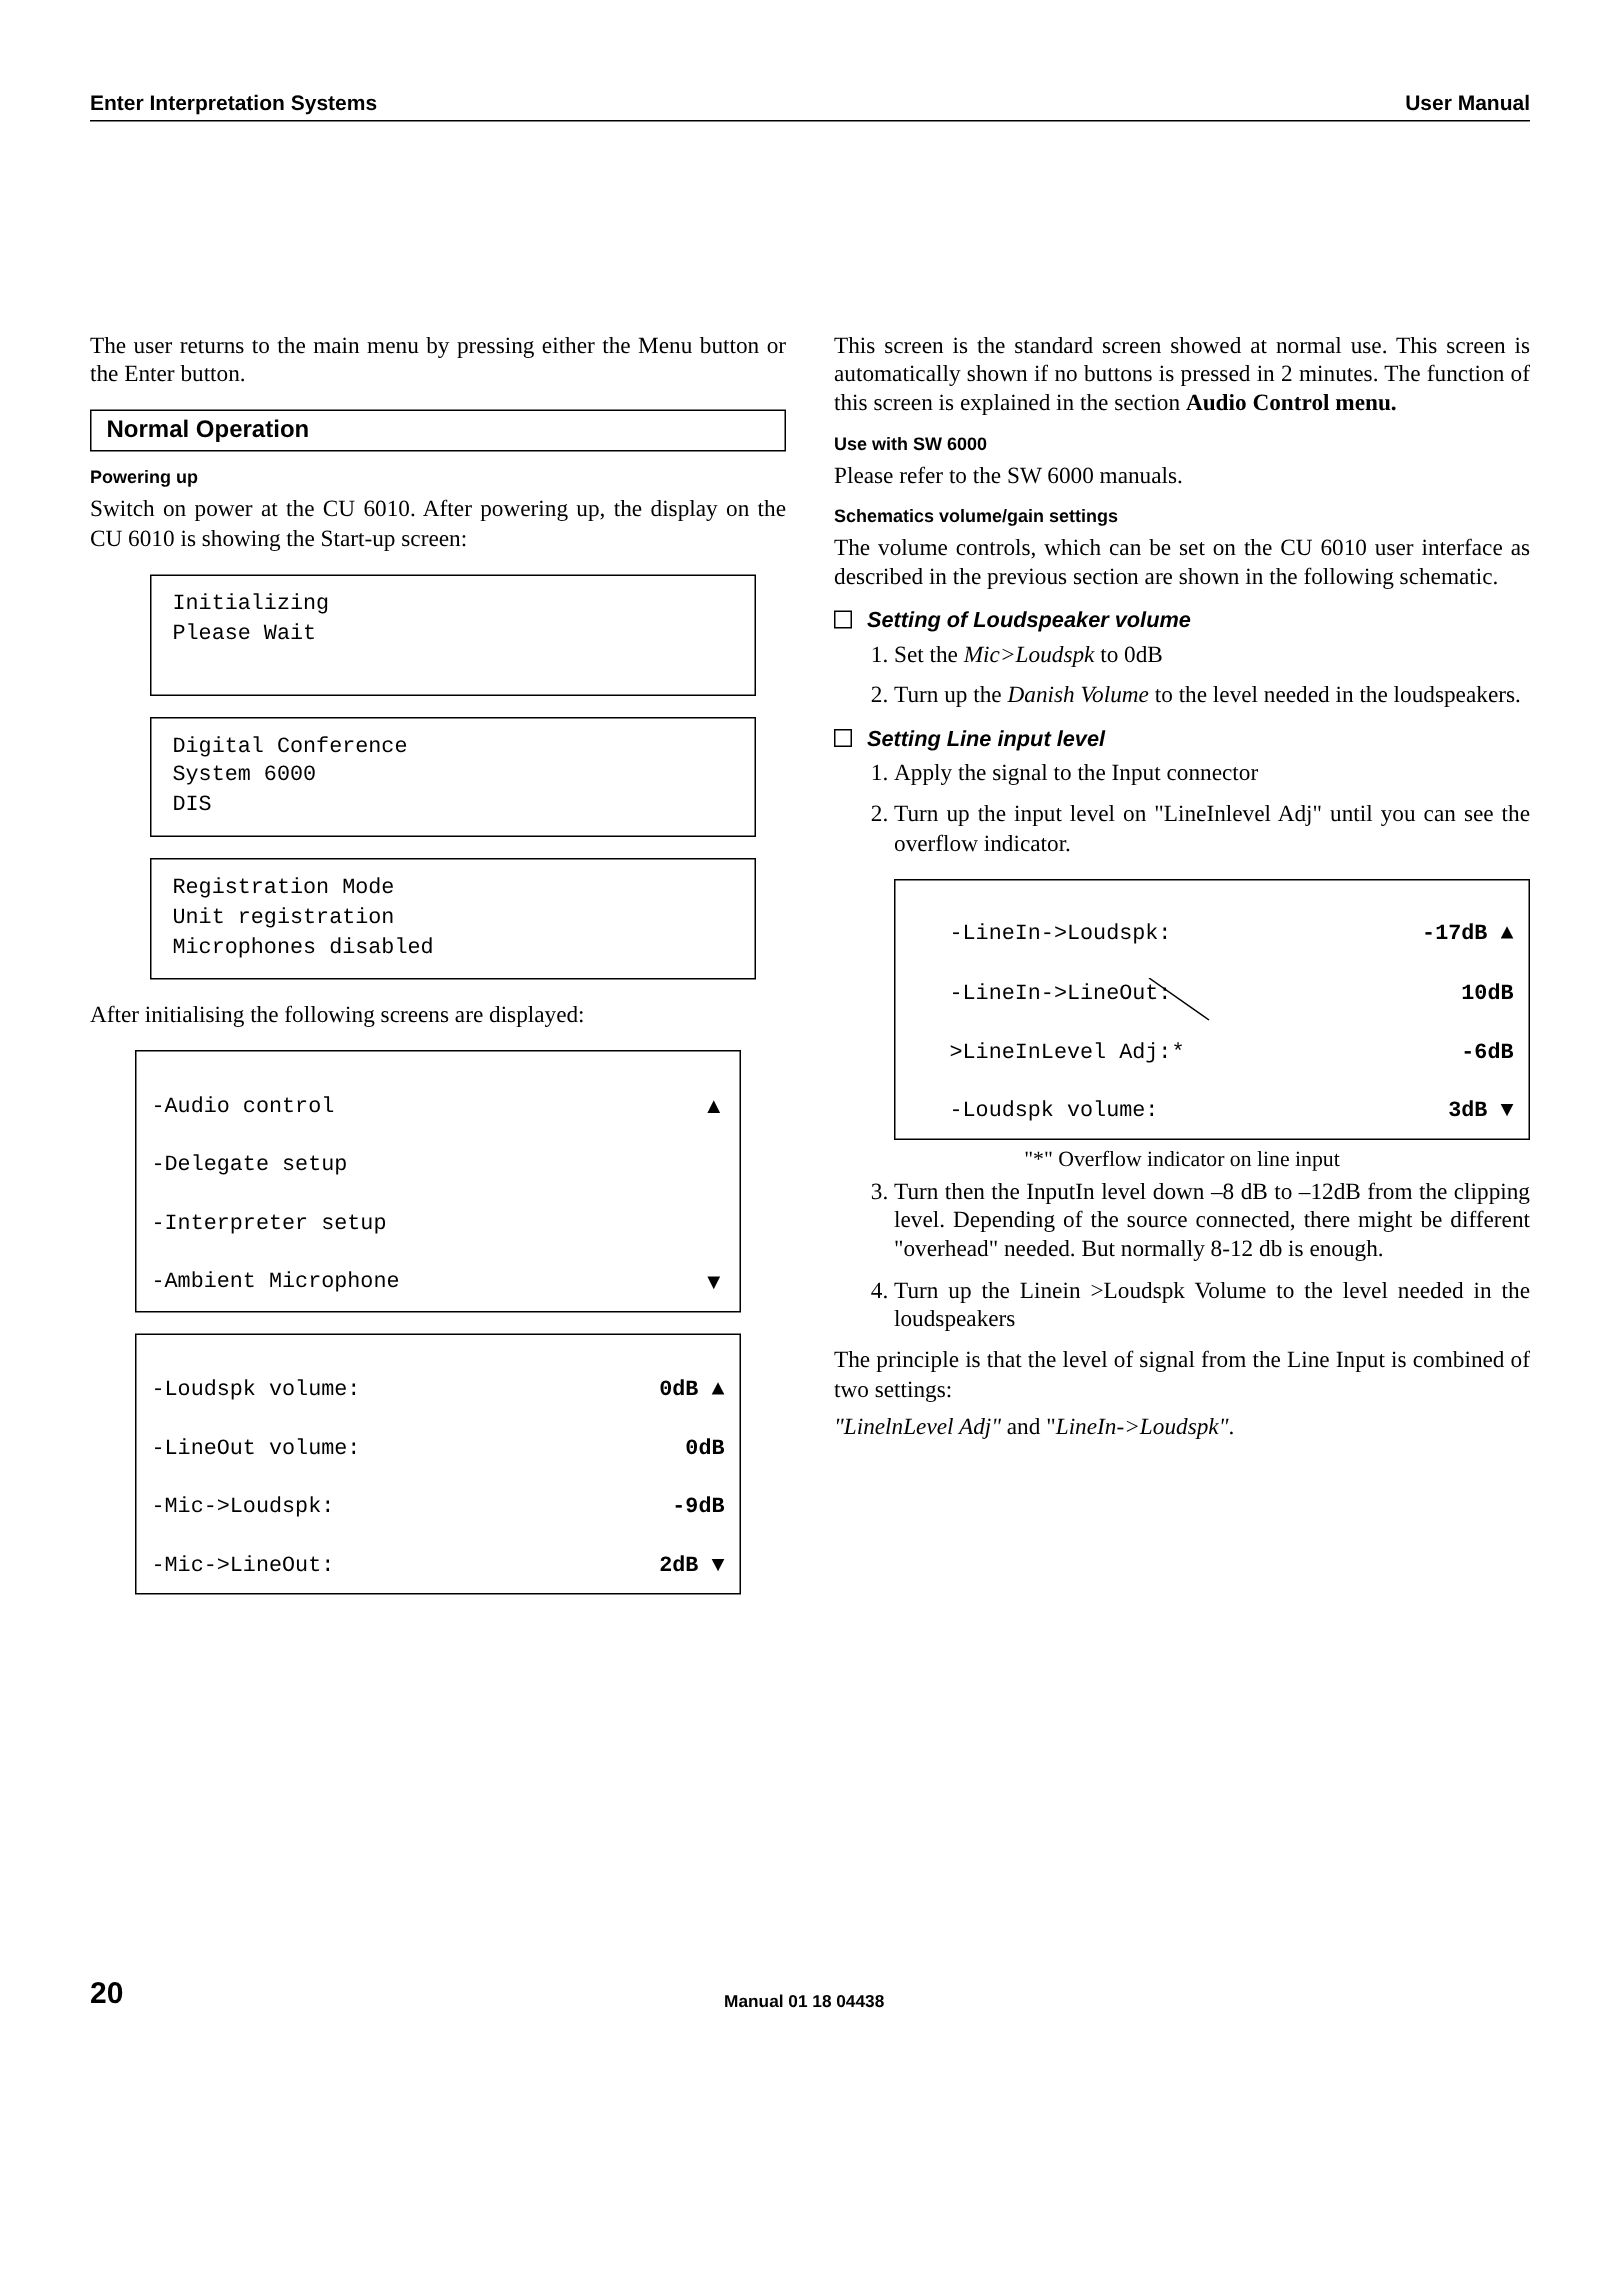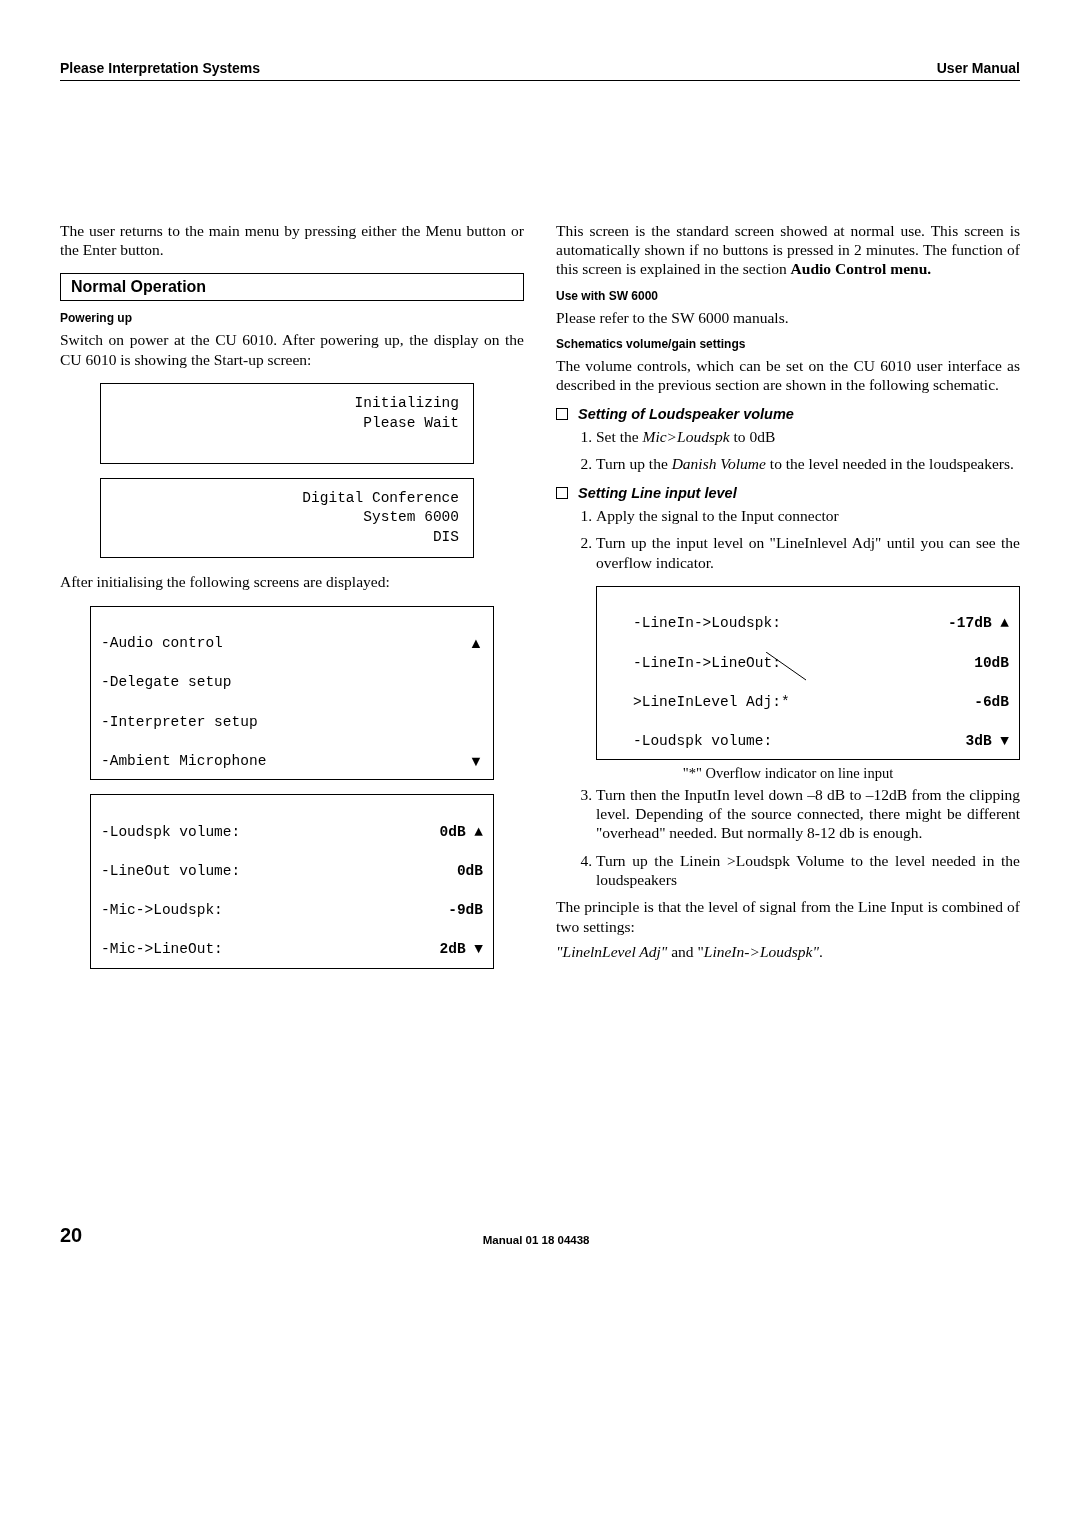--- a/index.html
+++ b/index.html
@@ -44,22 +44,22 @@
     font-family: Arial, Helvetica, sans-serif;
     font-weight: bold;
     font-size: 12px;
     margin: 10px 0 4px 0;
   }
   .mono-box {
     font-family: "Courier New", monospace;
     font-size: 14.5px;
     border: 1px solid #000;
     padding: 10px 14px;
-    margin: 14px 50px 14px 40px;
-    text-align: right;
+    margin: 14px 20px 14px 40px;
+    text-align: left;
     line-height: 1.35;
     white-space: pre;
   }
   .mono-box.left { text-align: left; padding: 8px 10px; margin: 14px 30px; }
   .mono-box .row { display: flex; justify-content: space-between; }
   .mono-box .row .r { text-align: right; min-width: 60px; font-weight: bold; }
   .arrow { font-family: Arial, sans-serif; }
   .check-heading {
     font-family: Arial, Helvetica, sans-serif;
     font-weight: bold;
@@ -96,40 +96,43 @@
   }
   .footer .pg { font-weight: bold; font-size: 20px; }
   .footer .mid { font-weight: bold; font-size: 11.5px; flex:1; text-align:center;}
   .italic { font-style: italic; }
   .bold { font-weight: bold; }
 </style>
 </head>
 <body>
 
 <div class="header-row">
-  <span>Please Interpretation Systems</span>
+  <span>Enter Interpretation Systems</span>
   <span>User Manual</span>
 </div>
 
 <div class="columns">
 
   <div class="col">
     <p class="para">The user returns to the main menu by pressing either the Menu button or the Enter button.</p>
 
     <div class="section-title">Normal Operation</div>
 
     <div class="h2">Powering up</div>
     <p class="para">Switch on power at the CU 6010. After powering up, the display on the CU 6010 is showing the Start-up screen:</p>
 
     <div class="mono-box">Initializing
 Please Wait
  </div>
     <div class="mono-box">Digital Conference
 System 6000
 DIS</div>
+    <div class="mono-box">Registration Mode
+Unit registration
+Microphones disabled</div>
 
     <p class="para">After initialising the following screens are displayed:</p>
 
     <div class="mono-box left">
 <span class="row"><span>-Audio control</span><span class="r arrow">▲</span></span>
 <span class="row"><span>-Delegate setup</span><span class="r"></span></span>
 <span class="row"><span>-Interpreter setup</span><span class="r"></span></span>
 <span class="row"><span>-Ambient Microphone</span><span class="r arrow">▼</span></span></div>
 
     <div class="mono-box left">

